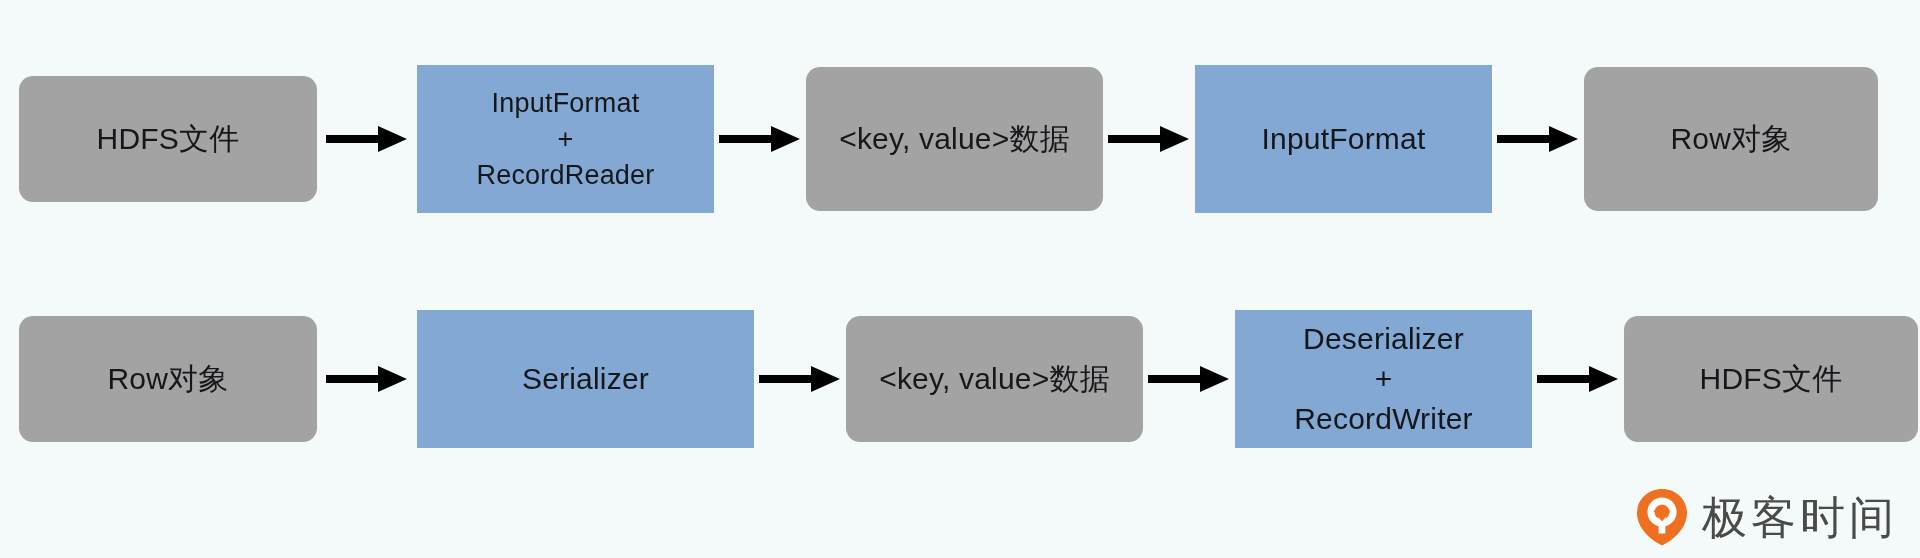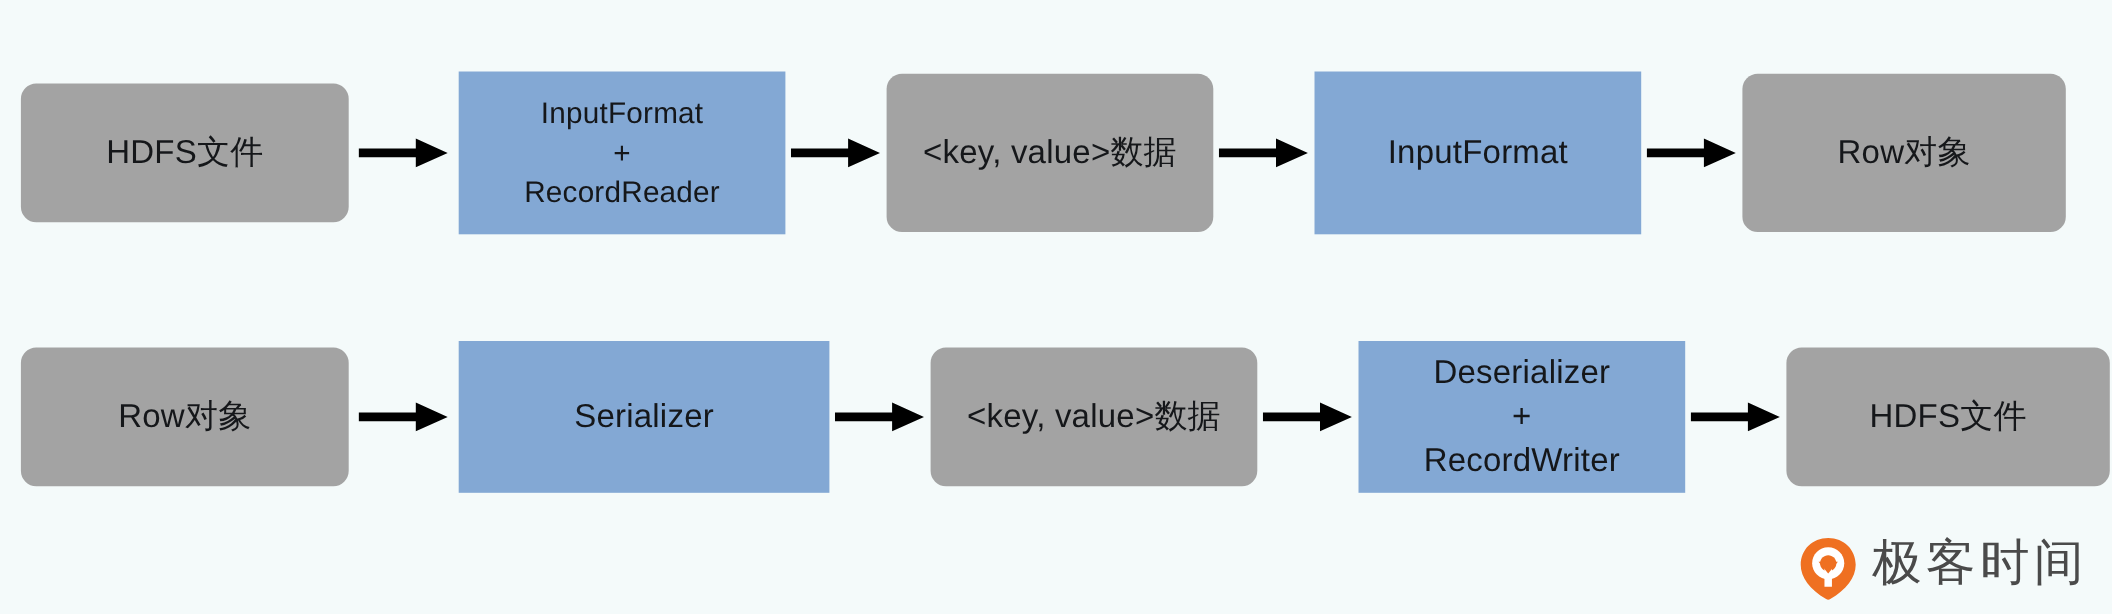--- a/index.html
+++ b/index.html
@@ -94,20 +94,21 @@
   .row-write .a3 { width: 92px;  }
 
   .arrow svg { display: block; }
 
   
   #brand-logo {
     position: absolute;
     right: 22px;
     bottom: 12px;
     display: flex;
+    align-items: center;
     gap: 14px;
   }
   #brand-logo .mark {
     width: 52px;
     height: 58px;
     flex: none;
   }
   #brand-logo .wordmark {
     font-size: 45px;
     color: #4a4a4a;

